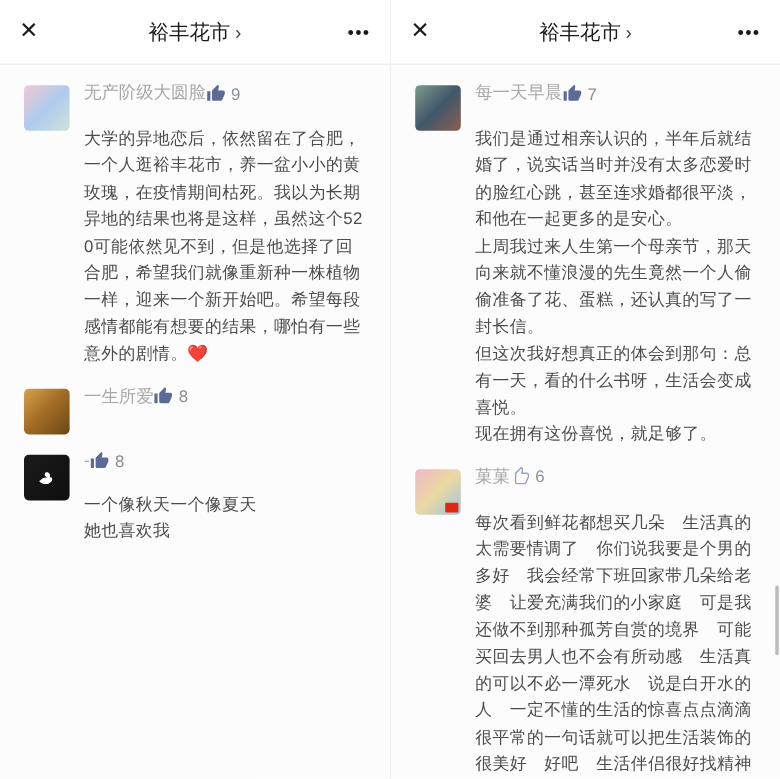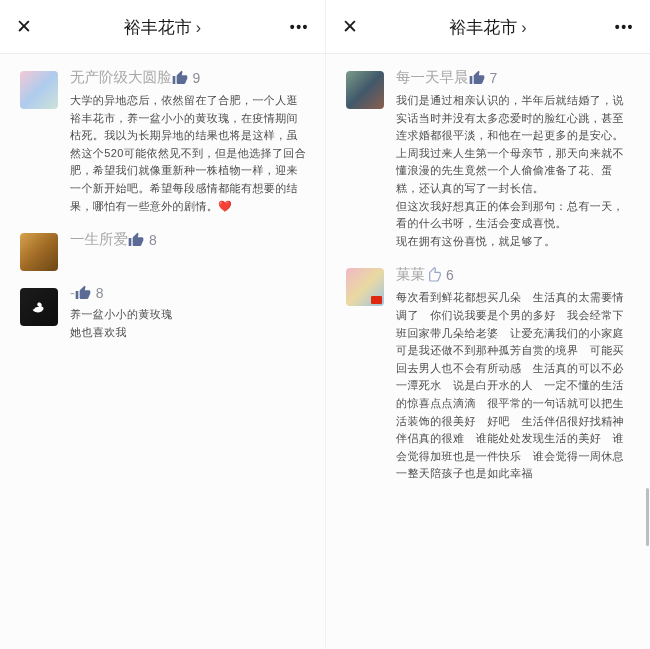--- a/index.html
+++ b/index.html
@@ -57,21 +57,21 @@
     display:flex;align-items:center;gap:5px;background:none;border:none;
     padding:0;cursor:pointer;flex:none;
   }
   .like svg{width:16px;height:16px;}
   .like .thumb-outline{display:none;}
   .like.unliked .thumb-outline{display:inline;}
   .like.liked svg{color:var(--like-filled,#5c6b96);}
   .like.unliked svg{color:var(--like-outline,#97a5c6);}
   .like-count{font-size:14px;color:var(--like-count,#8b8e99);}
   .p-body{
-    margin-top:5px;font-size:11px;line-height:1.6;
+    margin-top:17px;font-size:14px;line-height:1.6;
     color:var(--body-text,#4c4c4c);letter-spacing:.4px;
     word-break:break-all;
   }
   .p-body div{margin:0;}
 
   .scrollbar-thumb{
     position:absolute;right:1px;top:488px;width:3px;height:58px;
     background:#bdbdbd;border-radius:2px;cursor:pointer;
   }
 </style>
@@ -137,21 +137,21 @@
       <div class="uname">-</div>
       <button class="like liked">
         <svg class="thumb-filled" viewBox="0 0 24 24" aria-hidden="true">
           <path fill="currentColor" d="M1 21h4V9H1v12zM23 10c0-1.1-.9-2-2-2h-6.31l.95-4.57.03-.32c0-.41-.17-.79-.44-1.06L14.17 1 7.59 7.59C7.22 7.95 7 8.45 7 9v10c0 1.1.9 2 2 2h9c.83 0 1.54-.5 1.84-1.22l3.02-7.05c.09-.23.14-.47.14-.73v-2z"></path>
         </svg>
 
         <span class="like-count">8</span>
       </button>
     </div>
     <div class="p-body">
-            <div>养一盆小小的黄玫瑰</div>
+            <div>一个像秋天一个像夏天</div>
             <div>她也喜欢我</div>
           </div>
   </article>
 </div>
   </section>
 
   <section class="panel right">
     <header class="navbar">
       <button class="nav-close">✕</button>
       <div class="nav-title">

